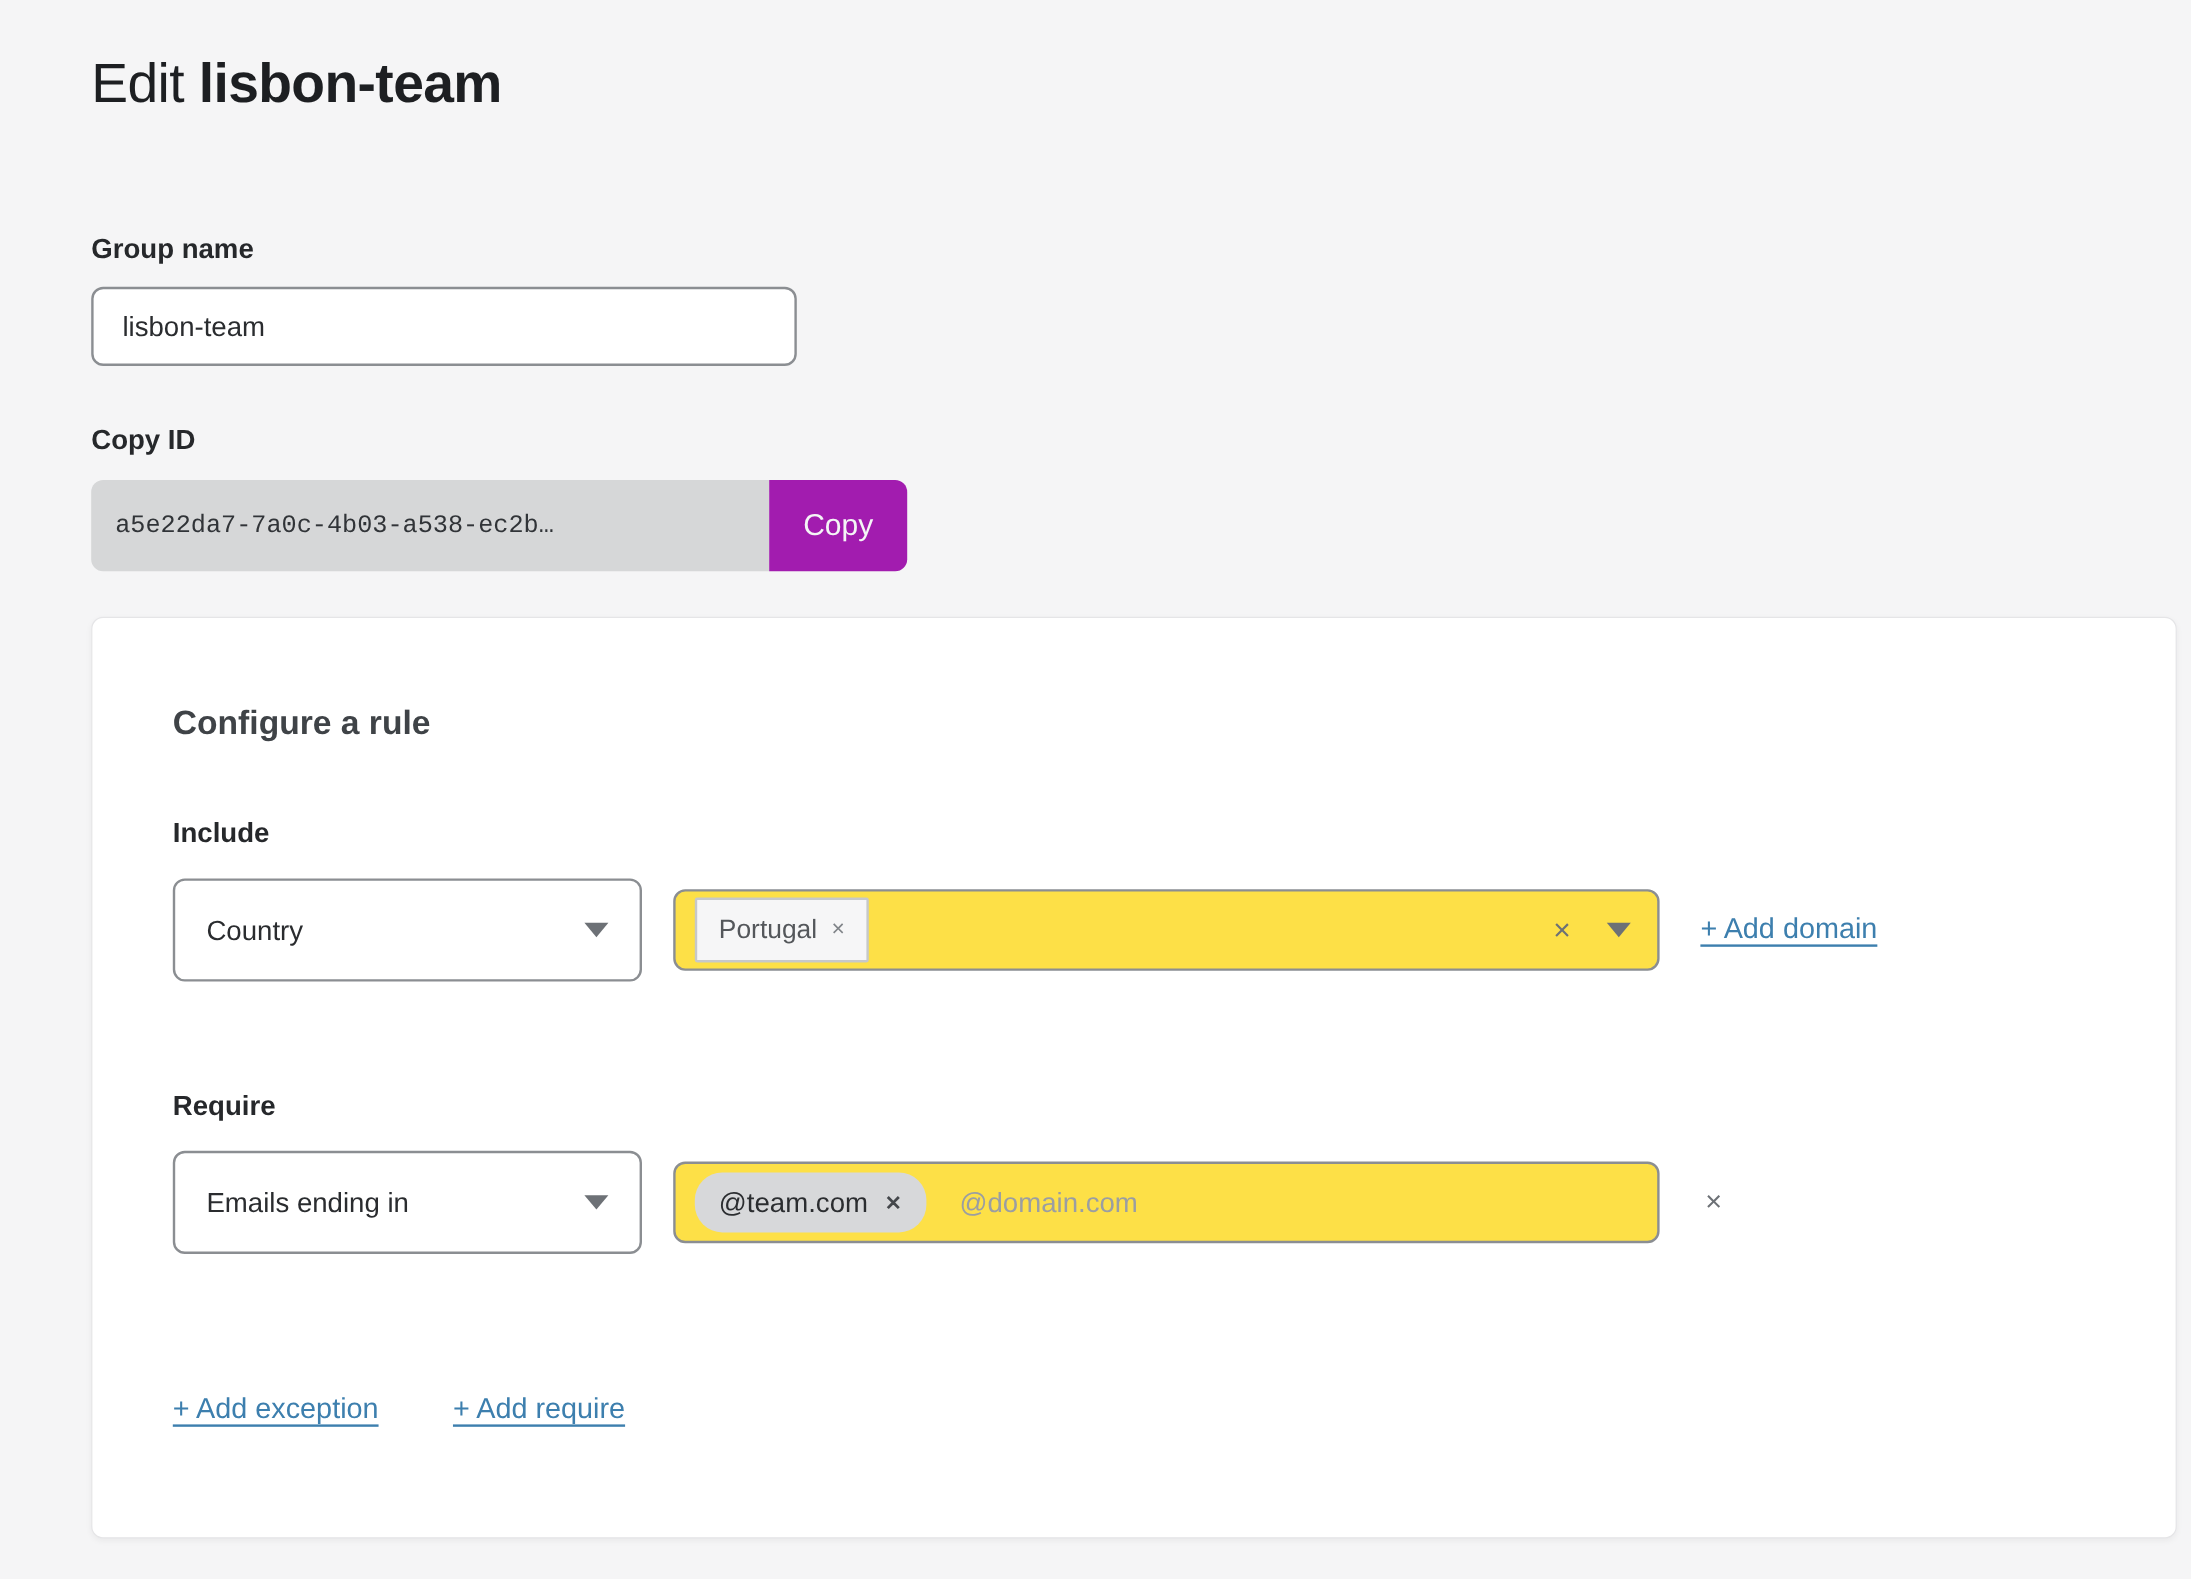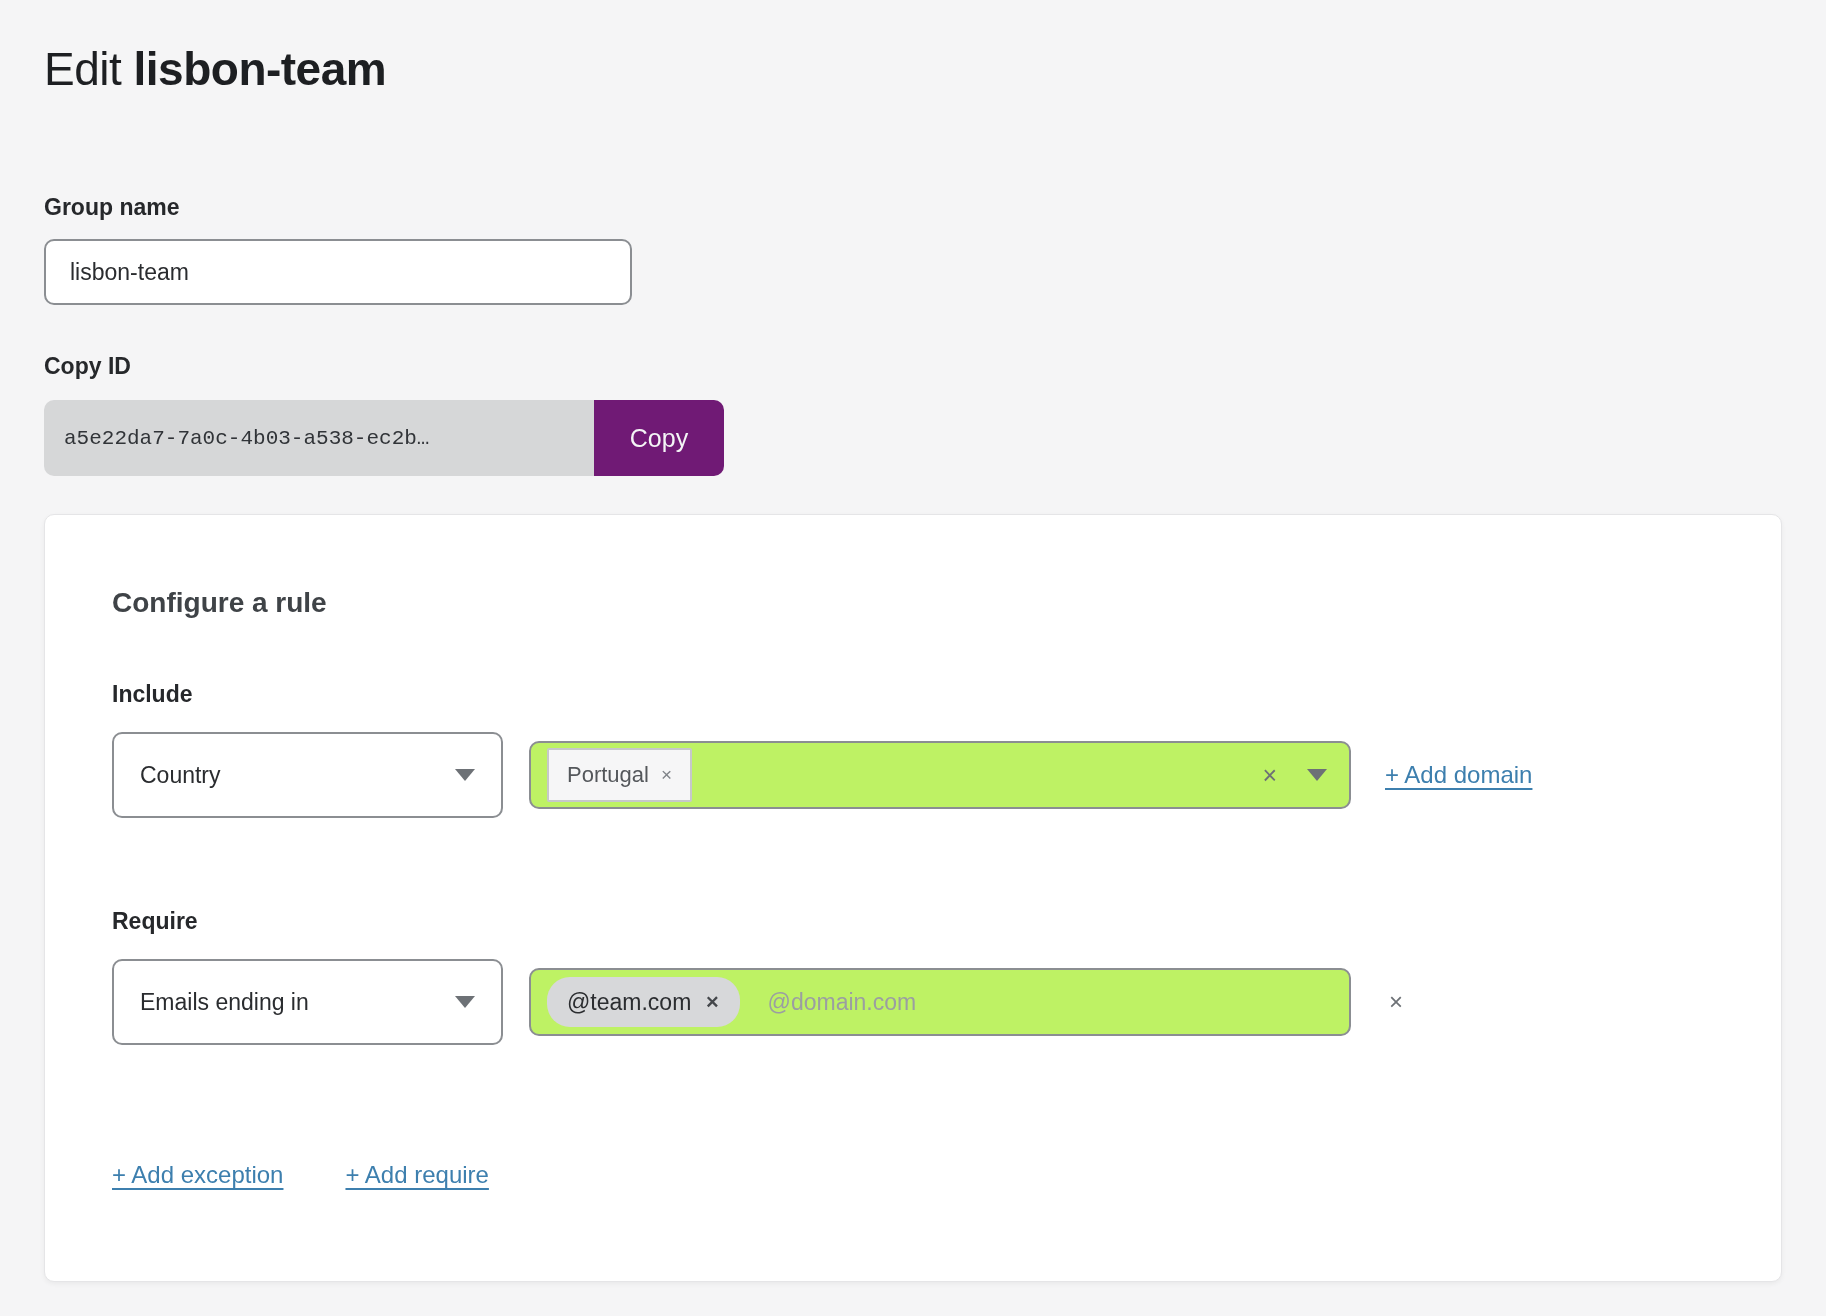--- a/index.html
+++ b/index.html
@@ -8,20 +8,21 @@
     width: 1826px;
     height: 1316px;
     background: #f5f5f6;
     font-family: "Liberation Sans", sans-serif;
     color: #202225;
     overflow: hidden;
   }
   .page {
     padding: 26px 44px 0 44px;
     box-sizing: border-box;
+    margin-left: 32px;
   }
 
   
   .page-title {
     font-size: 46px;
     line-height: 58px;
     font-weight: 400;
     color: #1d1f22;
     margin: 14px 0 0 0;
     letter-spacing: -0.5px;
@@ -68,22 +69,22 @@
     display: flex;
     align-items: center;
     padding: 0 14px 0 20px;
     font-family: Liberation Mono, monospace;
     font-size: 21px;
     color: #313438;
     white-space: nowrap;
     overflow: hidden;
   }
   .copy-button {
-    width: 130px;
-    background: #701a75;
+    width: 115px;
+    background: #a21caf;
     border: none;
     border-radius: 0 10px 10px 0;
     color: #f4f5f6;
     font-family: "Liberation Sans", sans-serif;
     font-size: 25px;
     cursor: pointer;
   }
 
   
   .rule-card {
@@ -139,21 +140,21 @@
     border-top: 12px solid #6d7176;
   }
 
   .multi-control {
     margin-left: 26px;
     width: 822px;
     height: 68px;
     box-sizing: border-box;
     border: 2px solid #8b8e92;
     border-radius: 10px;
-    background: #bef264;
+    background: #fde047;
     display: flex;
     align-items: center;
     padding: 0 22px 0 16px;
   }
   .multi-spacer { flex: 1; }
   .clear-x {
     font-size: 25px;
     color: #6d7176;
     line-height: 1;
     cursor: pointer;

